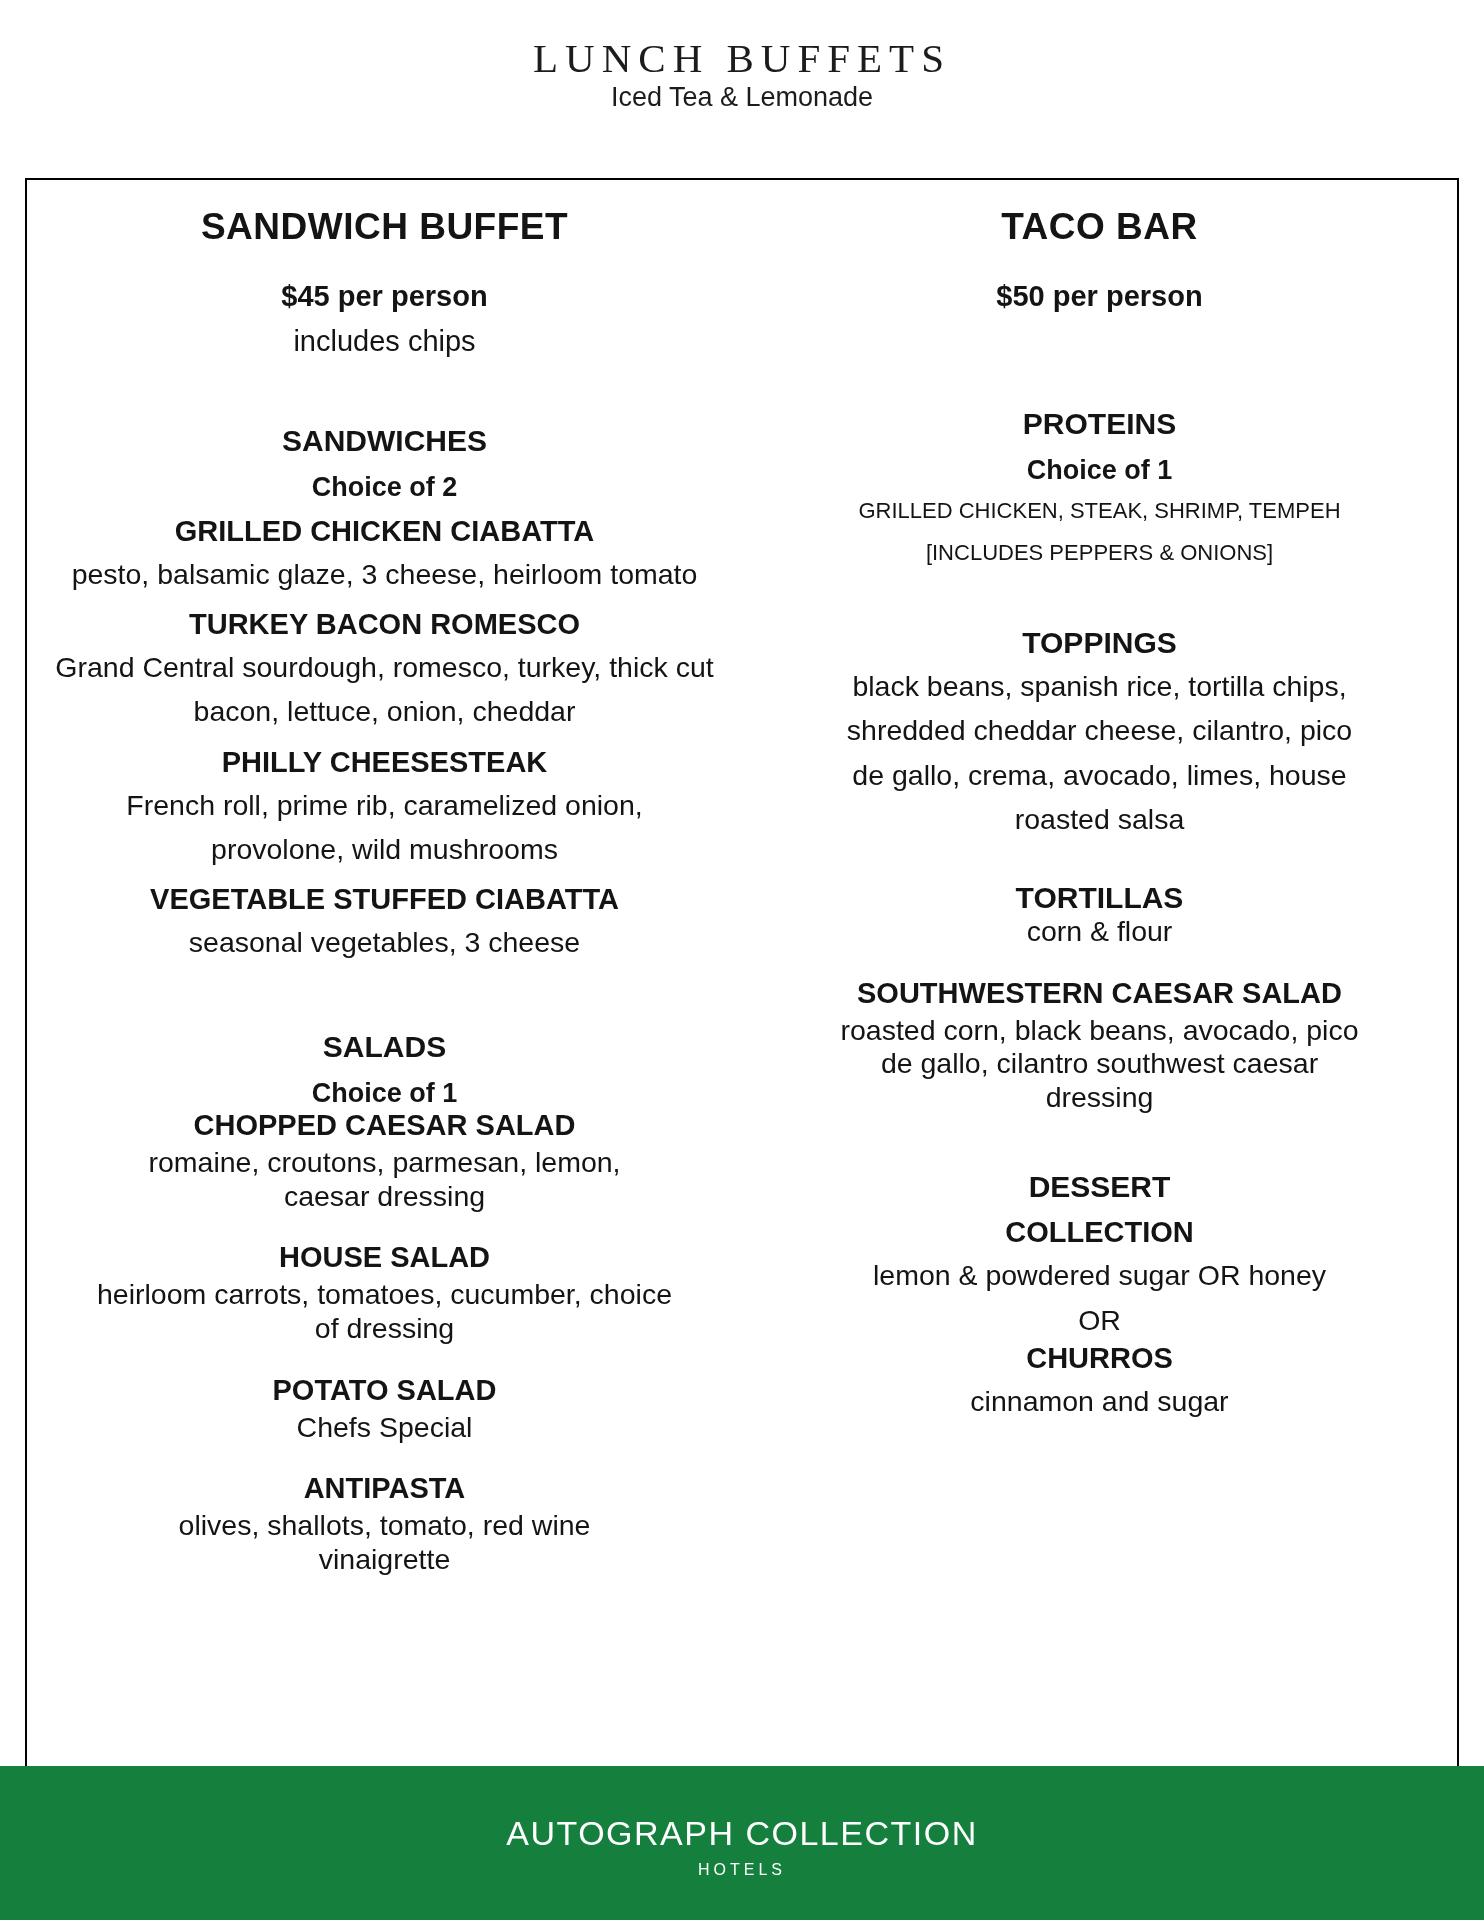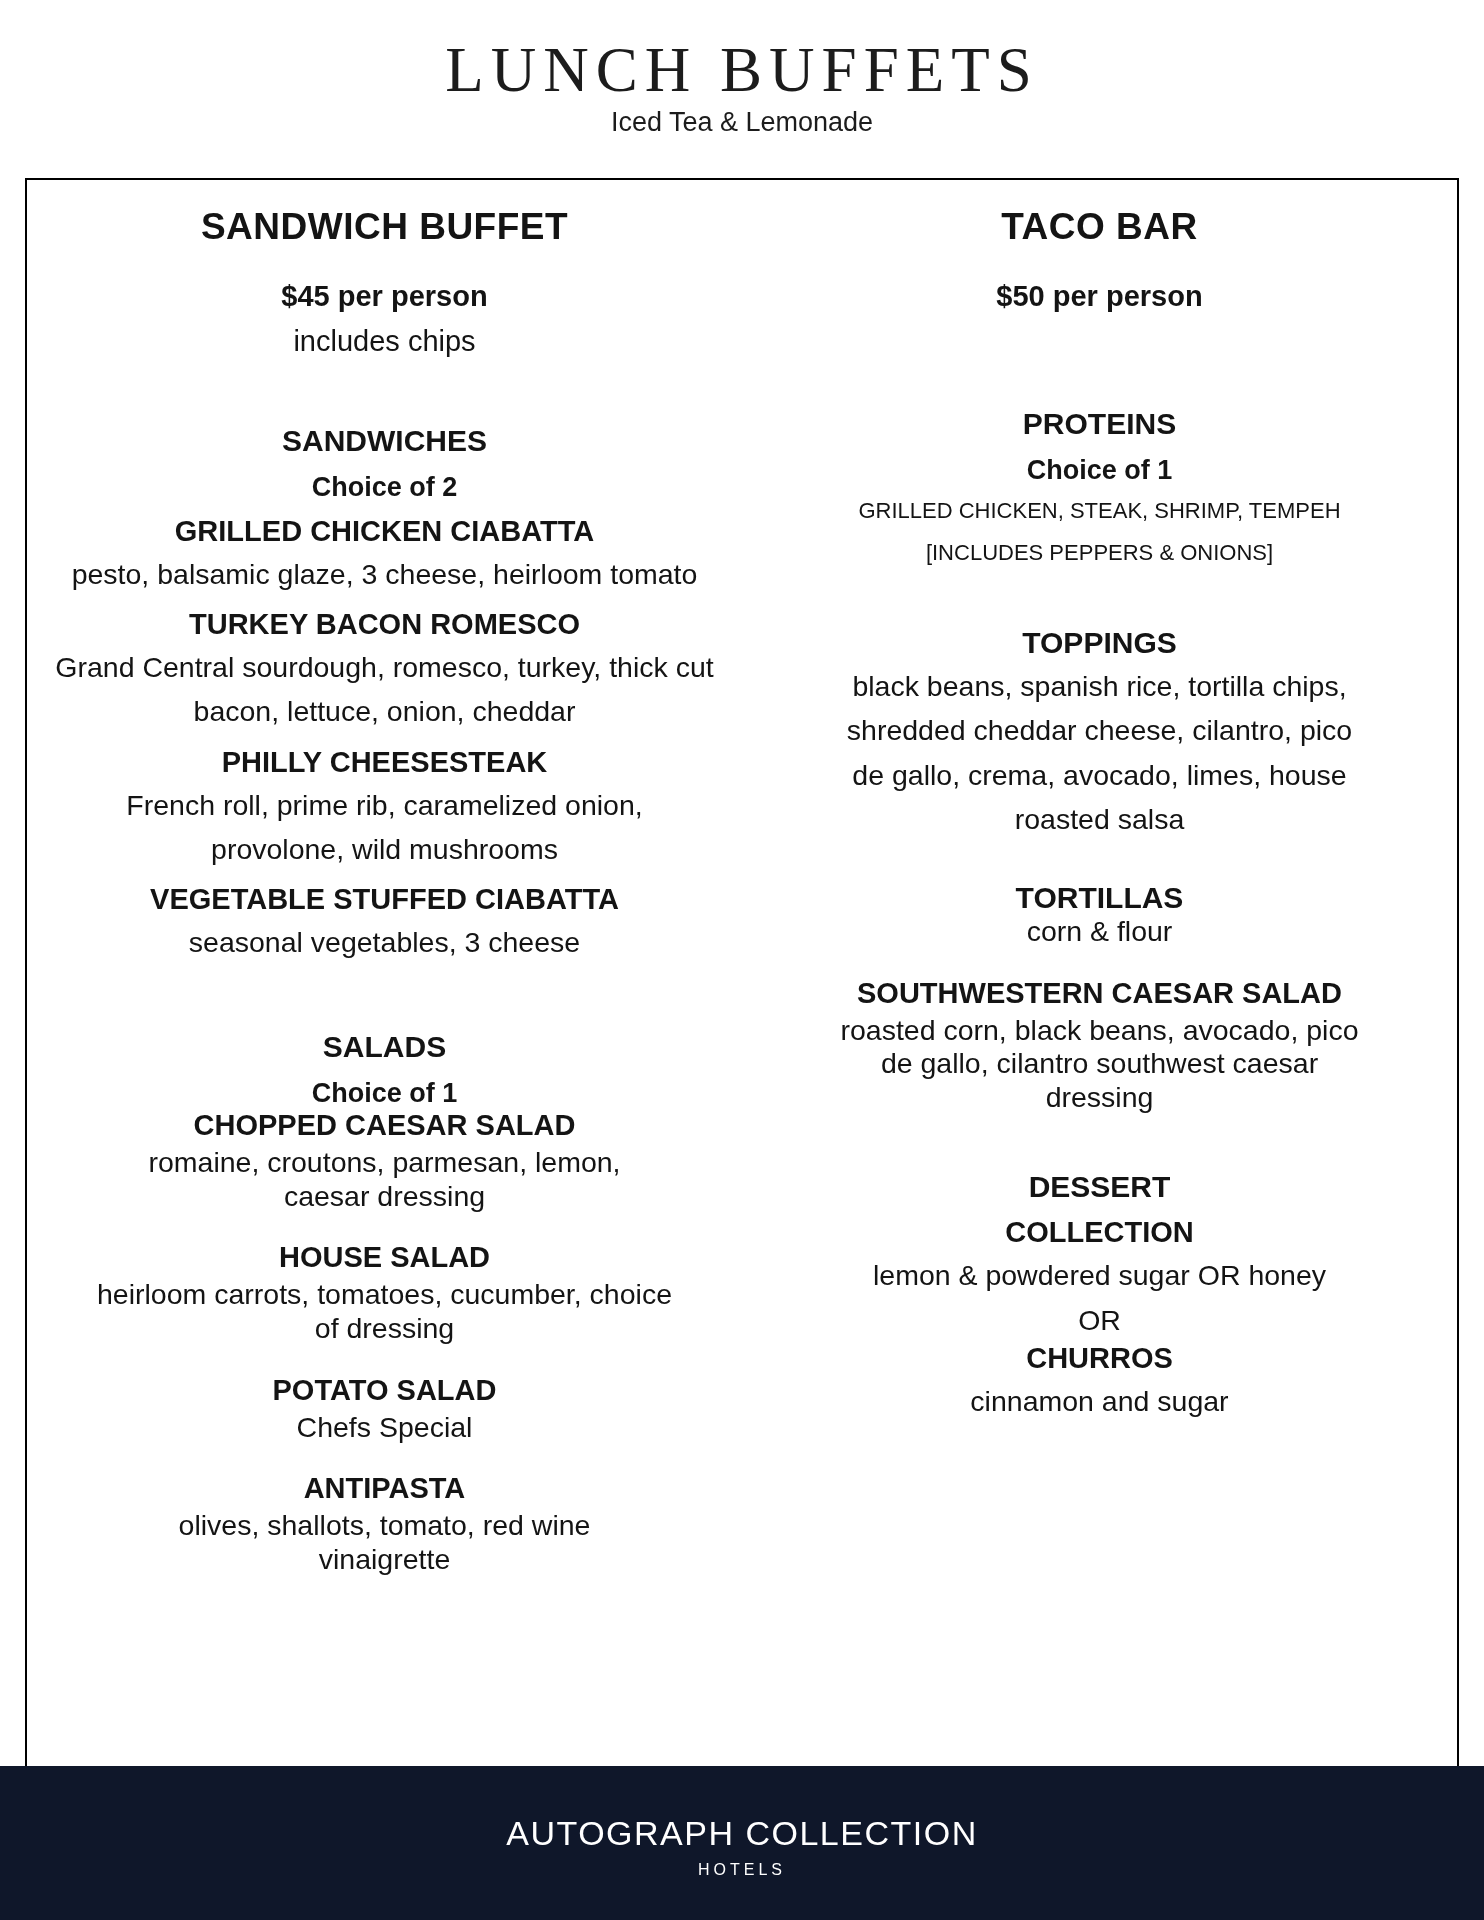--- a/index.html
+++ b/index.html
@@ -10,21 +10,21 @@
     margin: 0 auto;
     font-family: "Liberation Sans", sans-serif;
     color: #141414;
     position: relative;
     overflow: hidden;
   }
   .header { text-align: center; padding-top: 34px; }
   .page-title {
     font-family: "Liberation Serif", serif;
     font-weight: 400;
-    font-size: 63px;
+    font-size: 41px;
     letter-spacing: 7px;
     color: #1c1c1c;
   }
   .page-subtitle {
     font-size: 27px;
     color: #1c1c1c;
   }
   .menu-box {
     position: absolute;
     left: 25px;
@@ -77,21 +77,21 @@
   .w520 { max-width: 520px; }
   .sp-xl { height: 66px; }
   .sp-lg { height: 56px; }
   .sp-md { height: 40px; }
   .sp-sm { height: 28px; }
   .mt0 { margin-top: 0; }
   .footer {
     position: absolute;
     left: 0; right: 0; bottom: 0;
     height: 154px;
-    background: #0f172a;
+    background: #15803d;
     color: #ffffff;
     text-align: center;
     padding-top: 48px;
   }
   .brand {
     font-size: 34px;
     letter-spacing: 1.5px;
   }
   .brand-sub {
     font-size: 16px;

